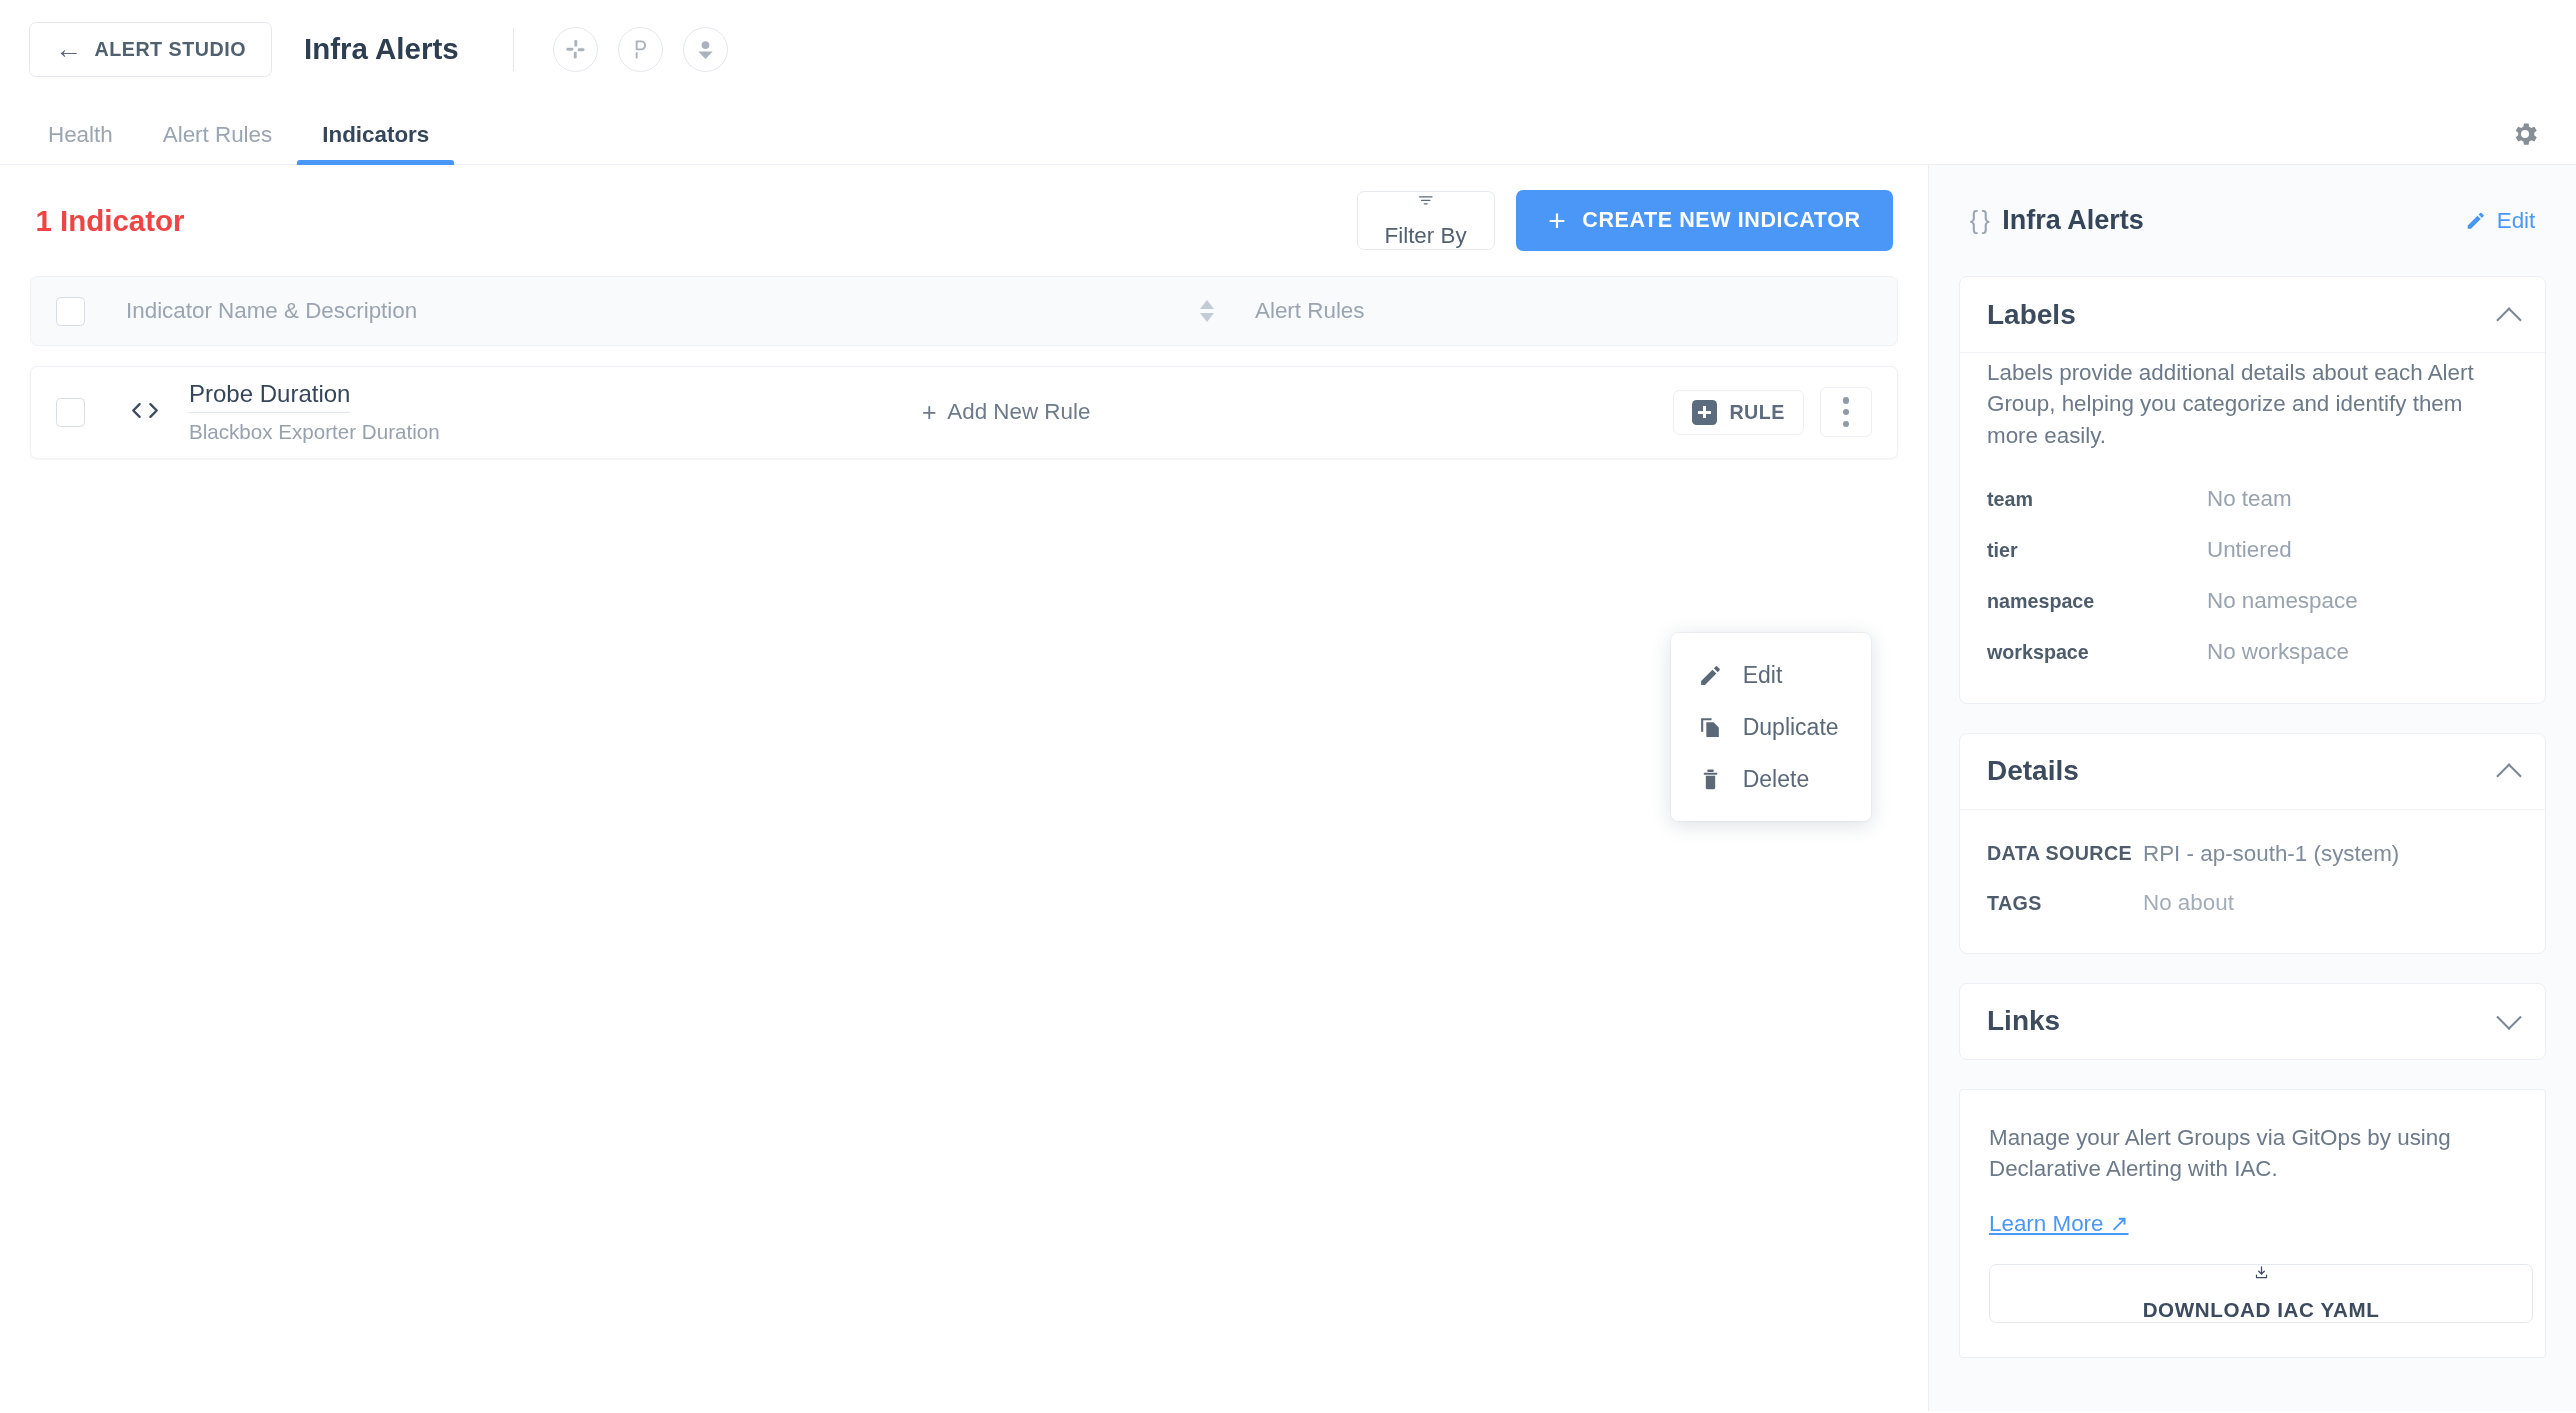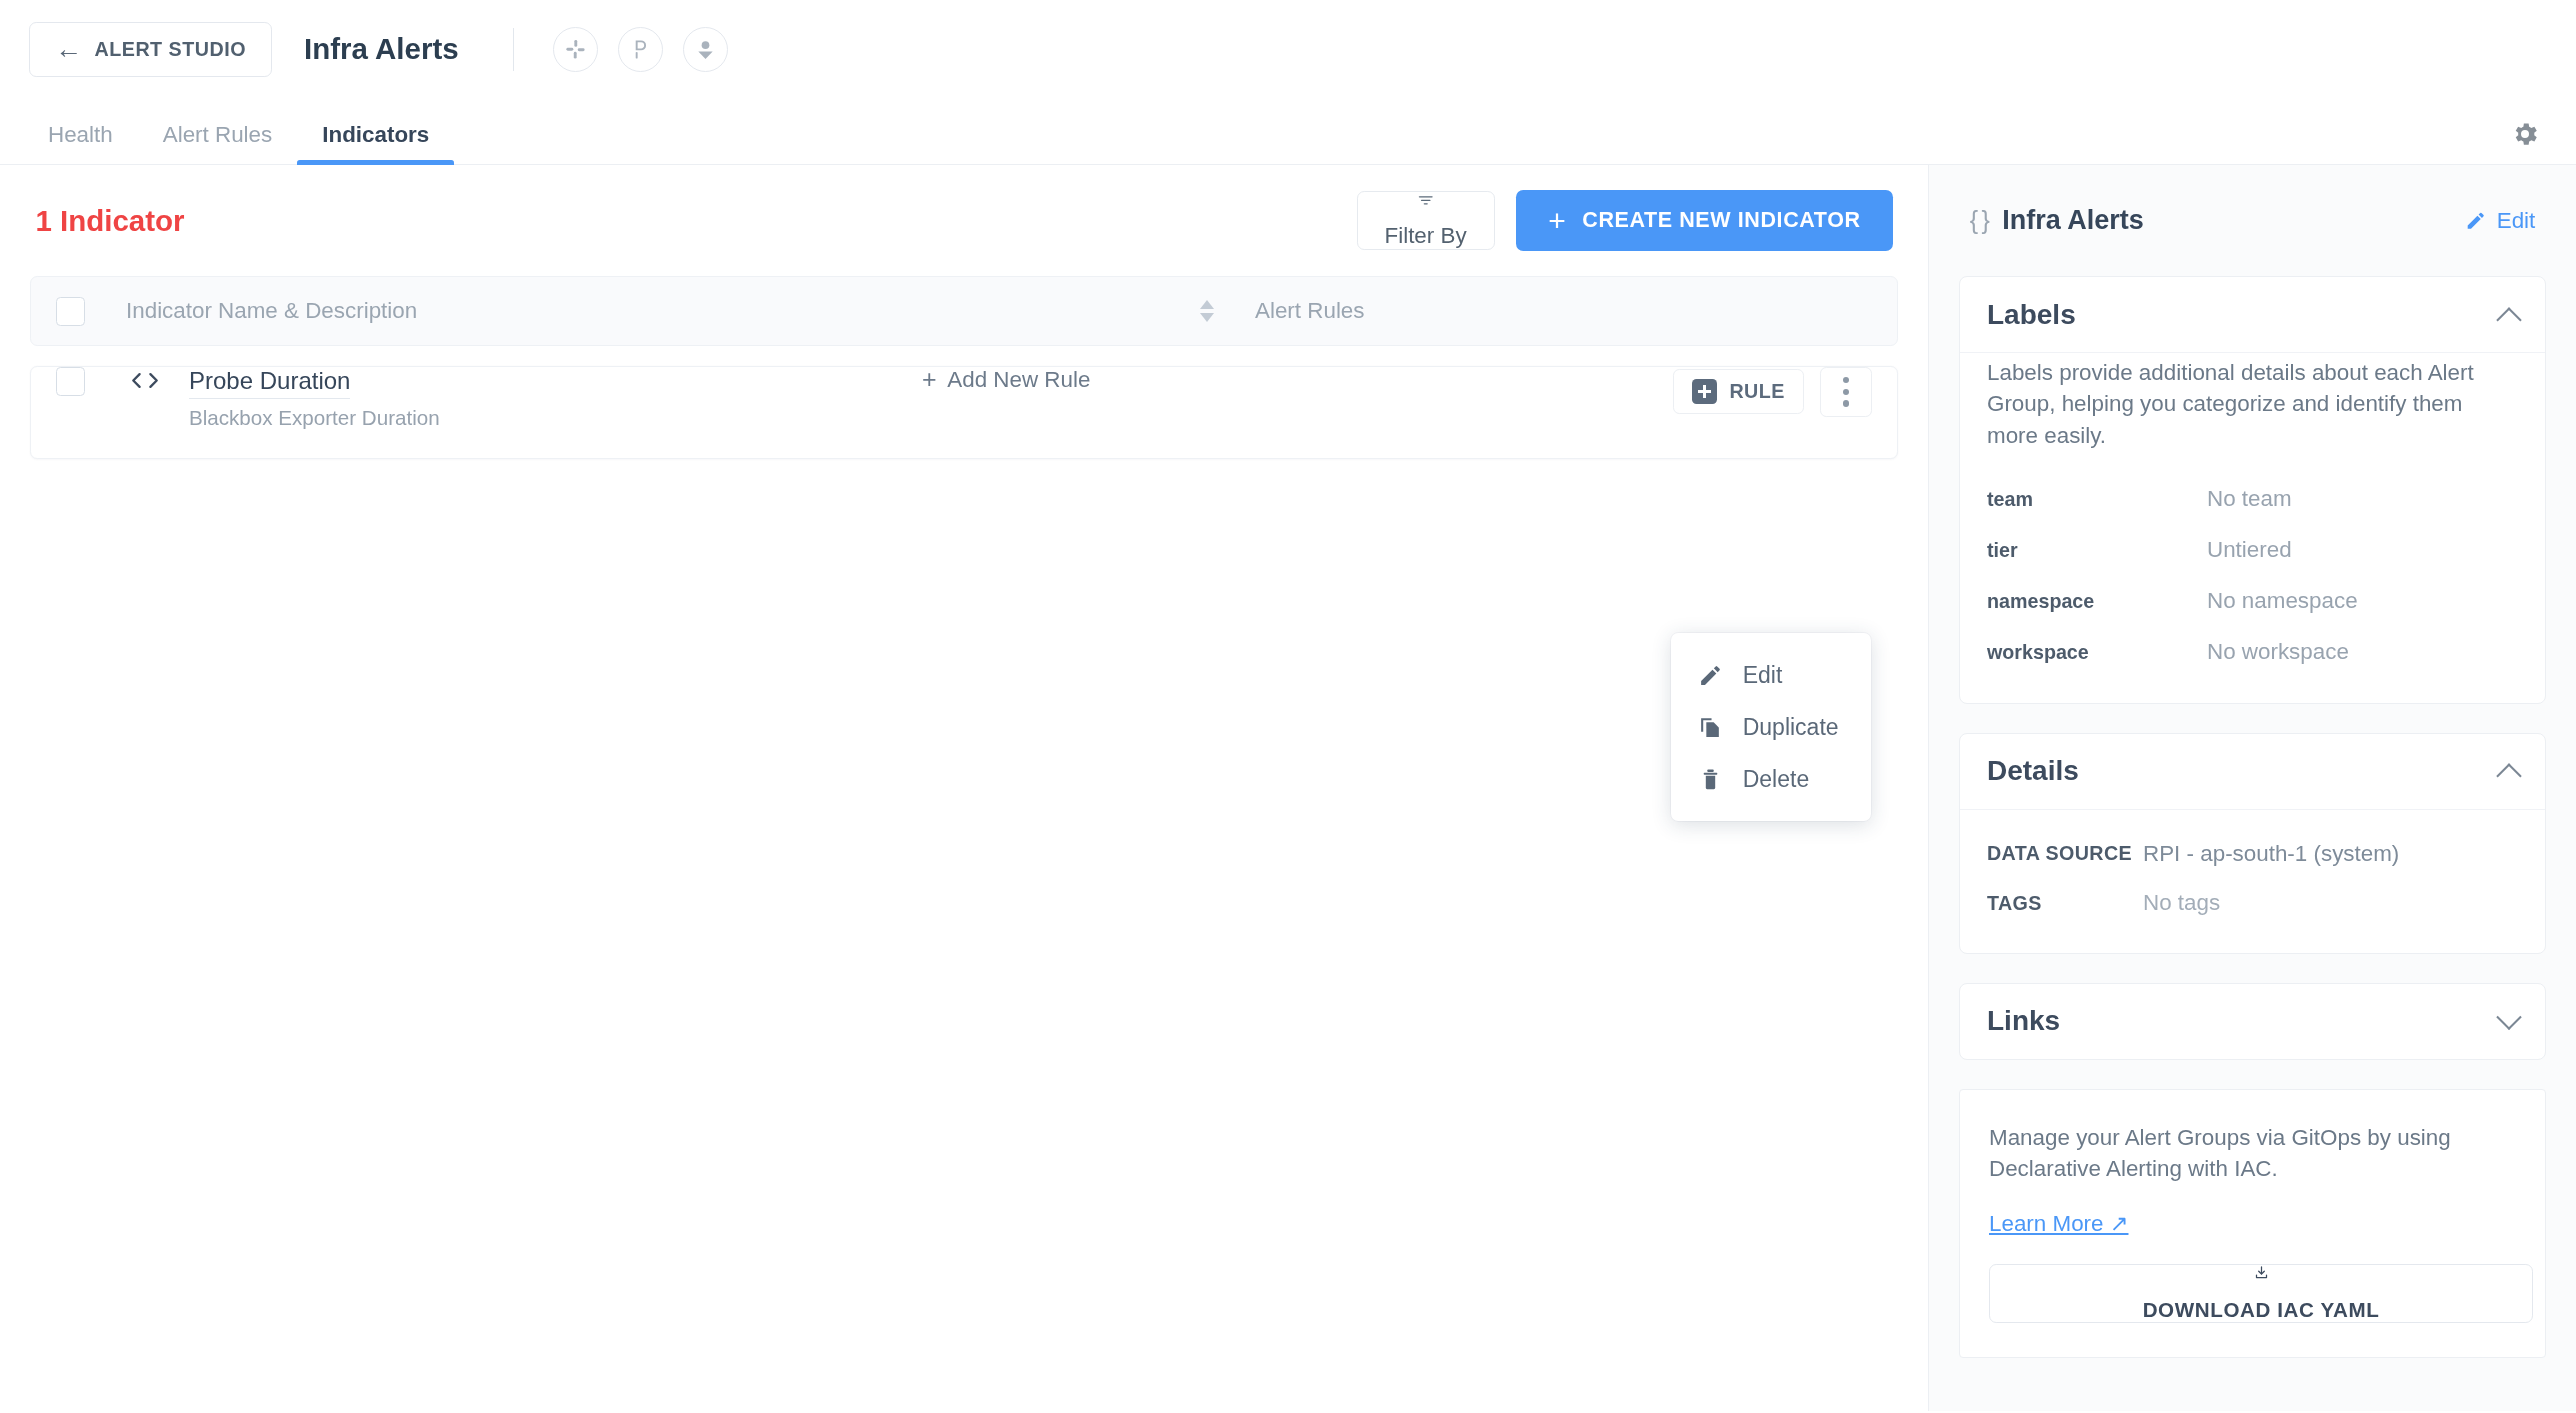--- a/index.html
+++ b/index.html
@@ -199,21 +199,21 @@
     width: 617px;
     margin-left: 41px;
     font-size: 22.4px;
     color: #9aa5b1;
     white-space: nowrap;
   }
 
   .row-card {
     position: relative;
     display: flex;
-    align-items: flex-start;
+    align-items: center;
     height: 93px;
     margin-top: 19.7px;
     background: #fff;
     border: 1.3px solid #eef1f5;
     border-radius: 7.2px;
     padding: 0 25px;
     box-shadow: 0 0.9px 1.8px rgba(40,60,90,.04);
   }
   .code-ico { margin-left: 41px; flex: none; }
   .row-titles { margin-left: 25px; }
@@ -598,21 +598,21 @@
         <span class="chev up"></span>
       </div>
       <div class="card-sep"></div>
       <div class="det-body">
         <div class="det-row">
           <span class="k">DATA SOURCE</span>
           <span class="v">RPI - ap-south-1 (system)</span>
         </div>
         <div class="det-row">
           <span class="k">TAGS</span>
-          <span class="v muted">No tags</span>
+          <span class="v muted">No about</span>
         </div>
       </div>
     </div>
 
     <div class="card">
       <div class="card-head">
         <span class="ttl">Links</span>
         <span class="chev down"></span>
       </div>
     </div>

